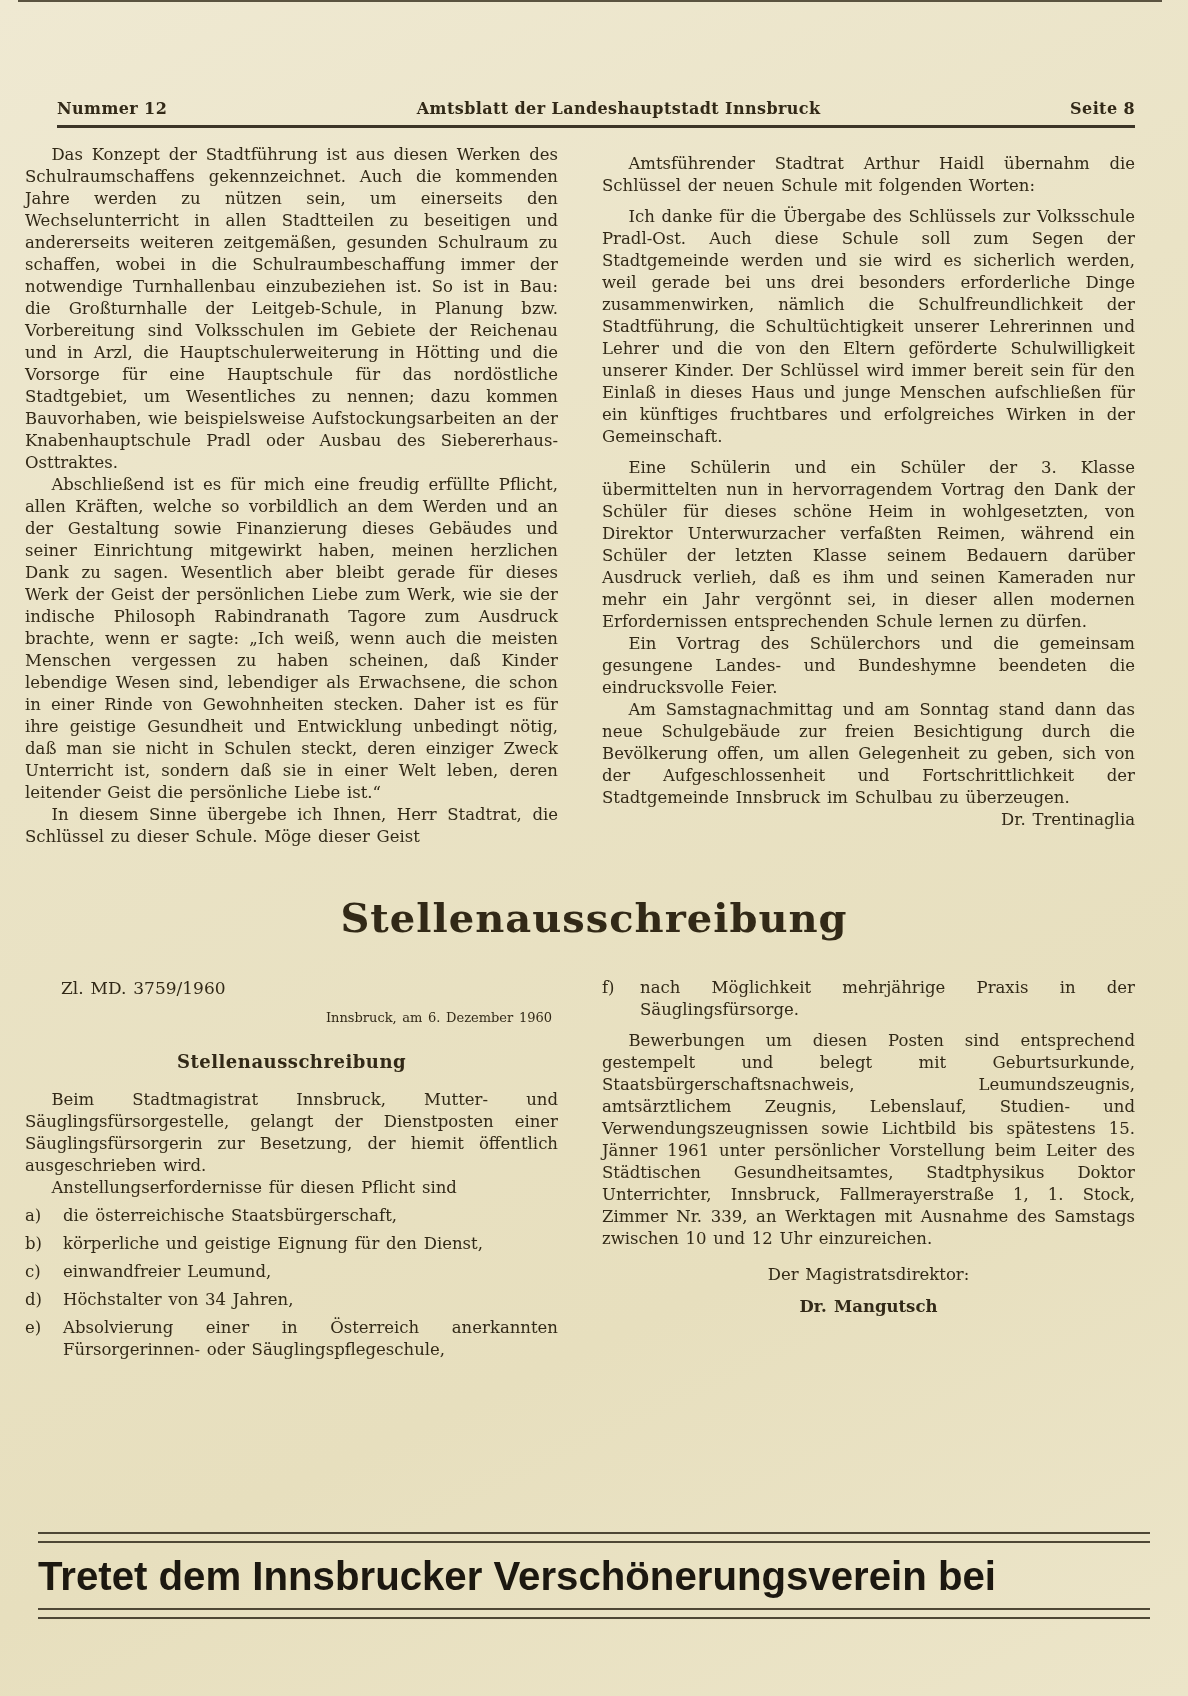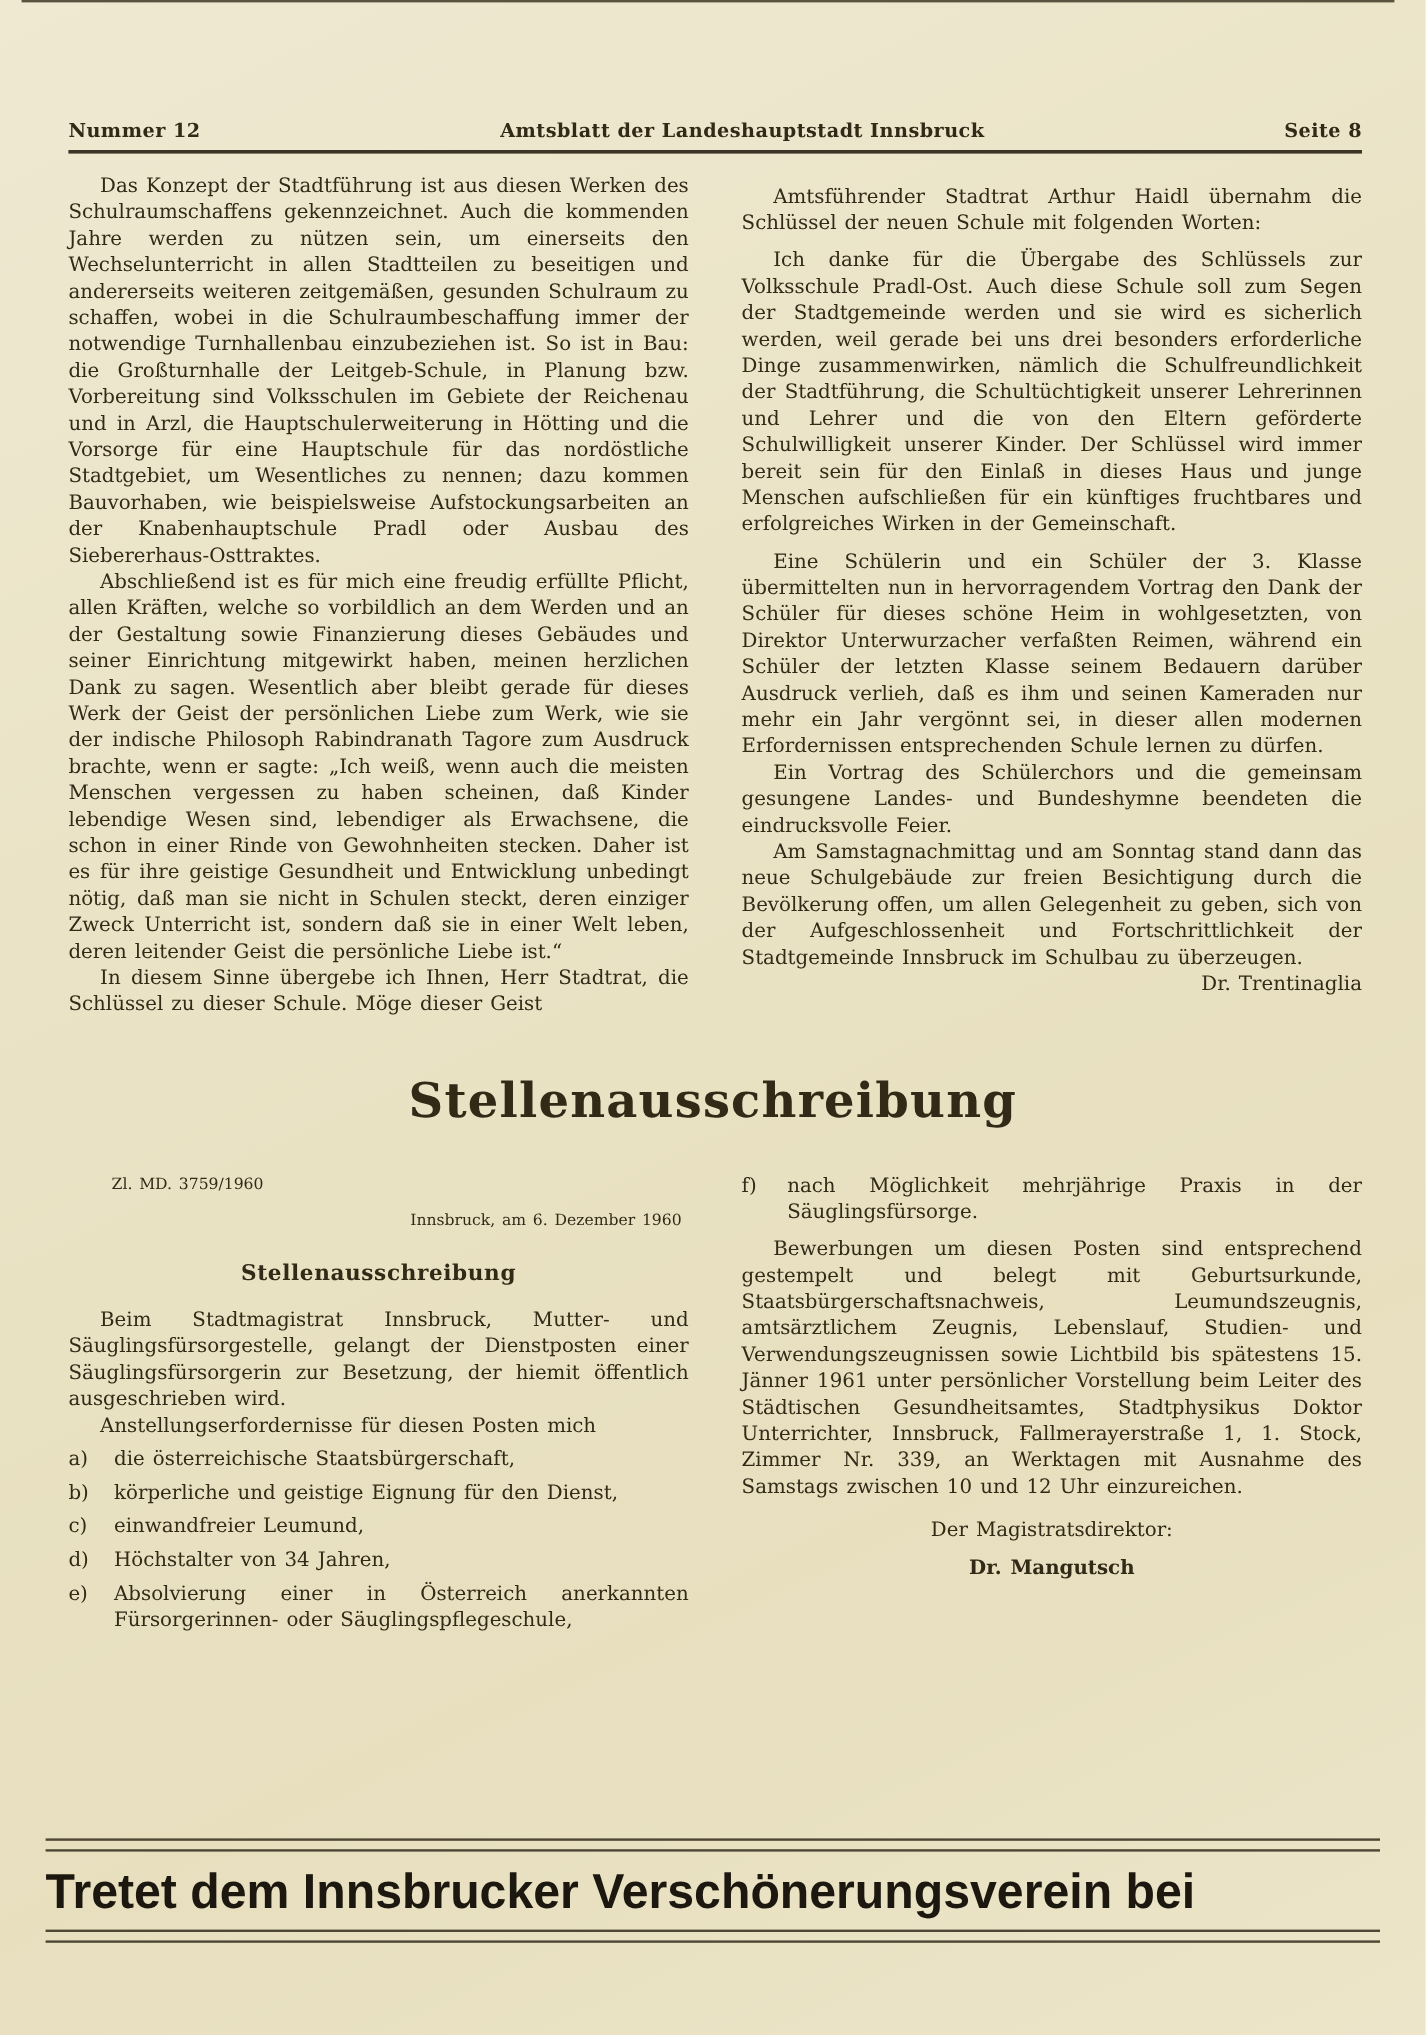--- a/index.html
+++ b/index.html
@@ -10,32 +10,32 @@
     color:#322917;
   }
   .top-edge-line{position:absolute;top:0;left:18px;right:26px;border-top:2px solid #5a5340;}
   .masthead{
     margin:0 53px 0 57px;padding-top:99px;
     display:flex;align-items:baseline;
     font-size:16px;font-weight:bold;letter-spacing:.4px;
   }
   .masthead-center{flex:1;text-align:center;}
   .masthead-rule{margin:7px 53px 0 57px;border-top:3px solid #3c3527;}
-  .cols{display:flex;gap:44px;margin:16px 53px 0 57px;}
+  .cols{display:flex;gap:44px;margin:16px 53px 0 25px;}
   .col{flex:1;min-width:0;text-align:justify;font-size:16.5px;line-height:22px;word-spacing:1.5px;}
   p{margin:0;}
   .ind{text-indent:1.6em;}
   .gap{margin-top:9px;}
   .sig-inline{float:right;padding-left:14px;}
   .section-heading{
     margin:46px 0 0 0;text-align:center;
     font-size:40px;font-weight:bold;letter-spacing:1px;
   }
   .lower{margin-top:36px;}
-  .ref-line{padding-left:36px;font-size:13px;}
+  .ref-line{padding-left:36px;font-size:17px;}
   .date-line{text-align:right;padding-right:6px;margin-top:8px;font-size:13px;}
   .sub-heading{text-align:center;font-weight:bold;font-size:18px;margin:22px 0 16px 0;letter-spacing:.5px;}
   .req{display:flex;margin-top:6px;}
   .req-label{flex:none;width:38px;}
   .req-text{flex:1;}
   .req-first{margin-top:0;}
   .sig-title{text-align:center;margin-top:14px;}
   .sig-name{text-align:center;font-weight:bold;margin-top:10px;}
   .banner{position:absolute;left:38px;right:38px;top:1532px;}
   .double-rule{height:7px;border-top:2.5px solid #4e4735;border-bottom:2.5px solid #4e4735;}
@@ -78,21 +78,21 @@
 </div>
 
 <div class="section-heading">Stellenausschreibung</div>
 
 <div class="cols lower">
   <div class="col">
     <div class="ref-line">Zl. MD. 3759/1960</div>
     <div class="date-line">Innsbruck, am 6. Dezember 1960</div>
     <div class="sub-heading">Stellenausschreibung</div>
     <p class="ind">Beim Stadtmagistrat Innsbruck, Mutter- und Säuglingsfürsorgestelle, gelangt der Dienstposten einer Säuglingsfürsorgerin zur Besetzung, der hiemit öffentlich ausgeschrieben wird.</p>
-    <p class="ind">Anstellungserfordernisse für diesen Posten mich</p>
+    <p class="ind">Anstellungserfordernisse für diesen Pflicht sind</p>
     <div class="req">
       <span class="req-label">a)</span>
       <span class="req-text">die österreichische Staatsbürgerschaft,</span>
     </div>
     <div class="req">
       <span class="req-label">b)</span>
       <span class="req-text">körperliche und geistige Eignung für den Dienst,</span>
     </div>
     <div class="req">
       <span class="req-label">c)</span>

